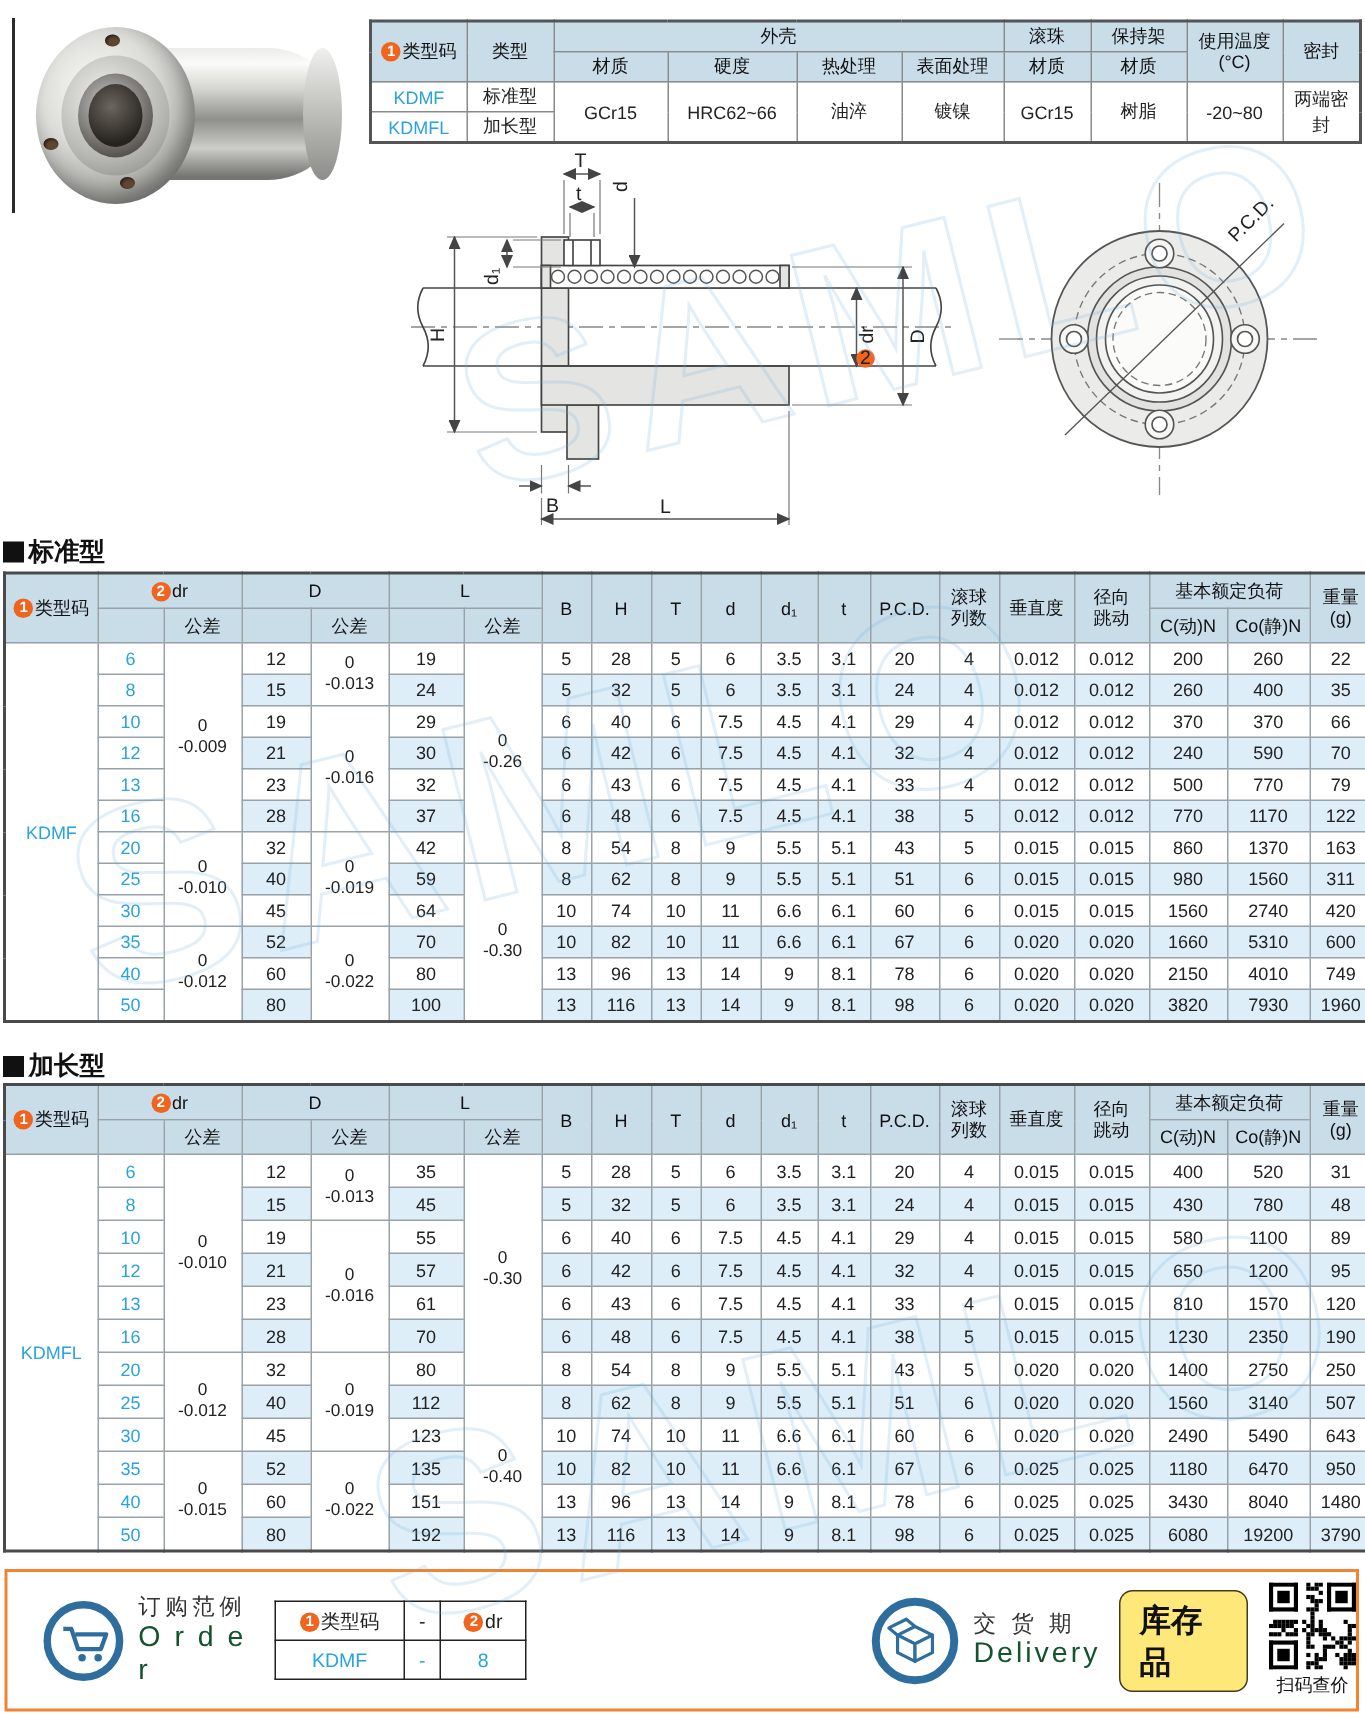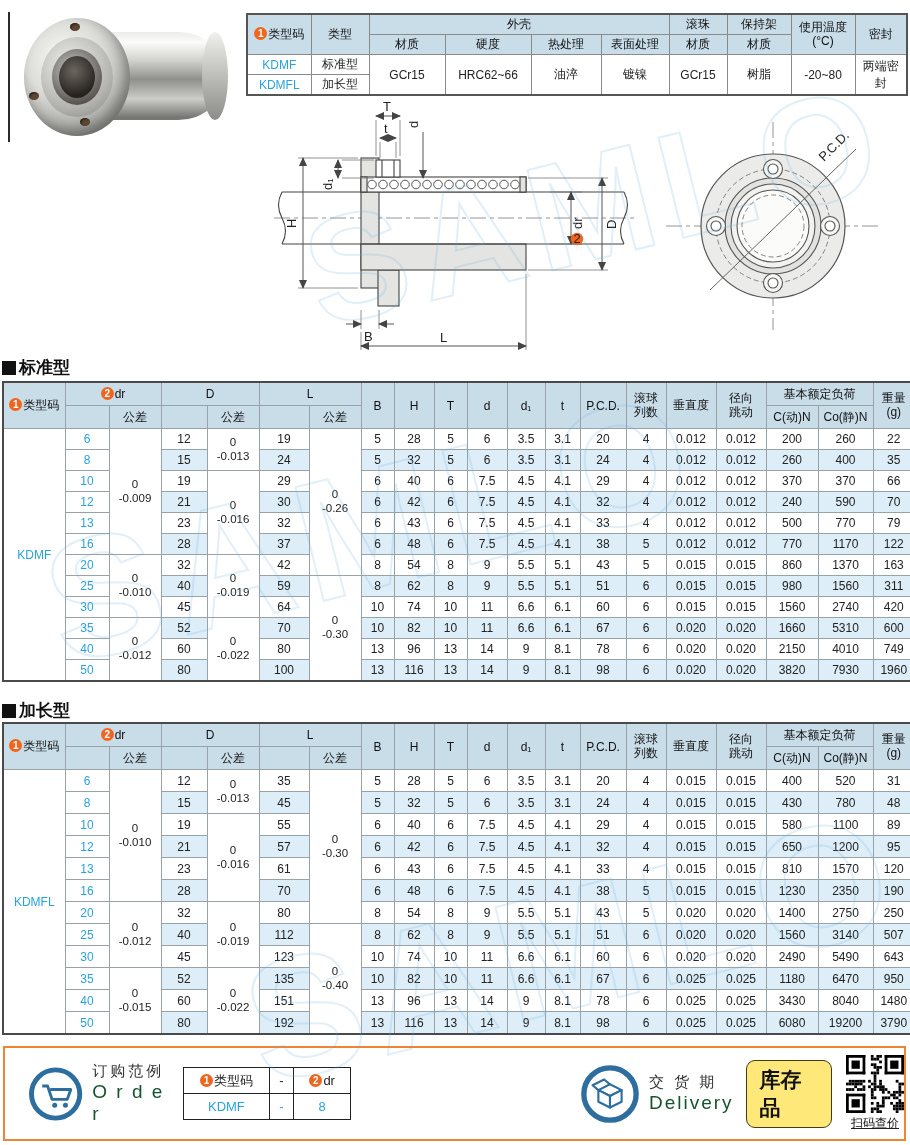--- a/index.html
+++ b/index.html
@@ -79,21 +79,21 @@
   .iconwrap{display:flex;align-items:center;gap:8px;}
   .cartwrap{margin-left:22px;}
   .delwrap{margin-left:228px;}
   .lblcn{font-size:15px;letter-spacing:3px;color:#333;}
   .lblen{font-size:19px;letter-spacing:2px;color:#14532d;}
   .order-table{border-collapse:collapse;margin-left:10px;table-layout:fixed;}
   .order-table th,.order-table td{border:1.5px solid #222;text-align:center;padding:2px 6px;font-size:13px;height:21px;}
   .order-table th{font-weight:bold;font-size:13.5px;}
   .stock-badge{margin-left:12px;background:#ffe87a;border:1.6px solid #443a18;border-radius:9px;
       padding:5px 13px;font-size:21px;font-weight:bold;color:#111;}
-  .qr-wrap{margin-left:14px;display:flex;flex-direction:column;align-items:center;text-decoration:underline;}
+  .qr-wrap{margin-left:14px;display:flex;flex-direction:column;align-items:center;}
   .qr-cap{font-size:12px;margin-top:2px;color:#111;}
 </style>
 </head>
 <body>
 
 <div class="page">
 
   <div class="wm wm1">SAMLO</div>
   <div class="wm wm2">SAMLO</div>
   <div class="wm wm3">SAMLO</div>

